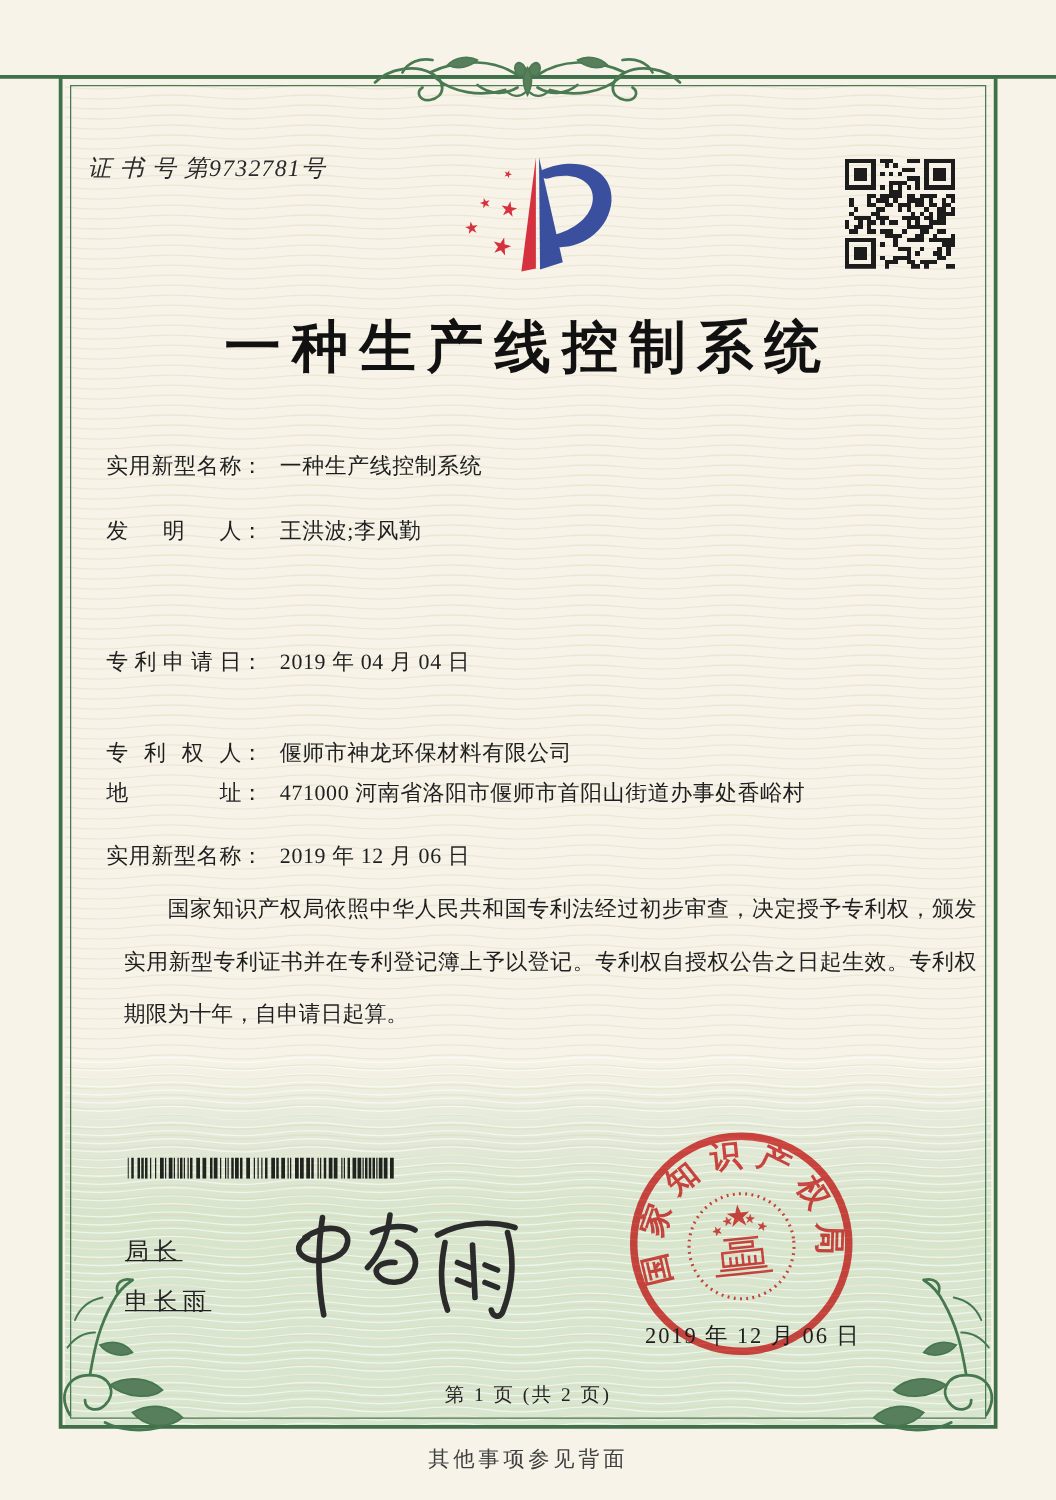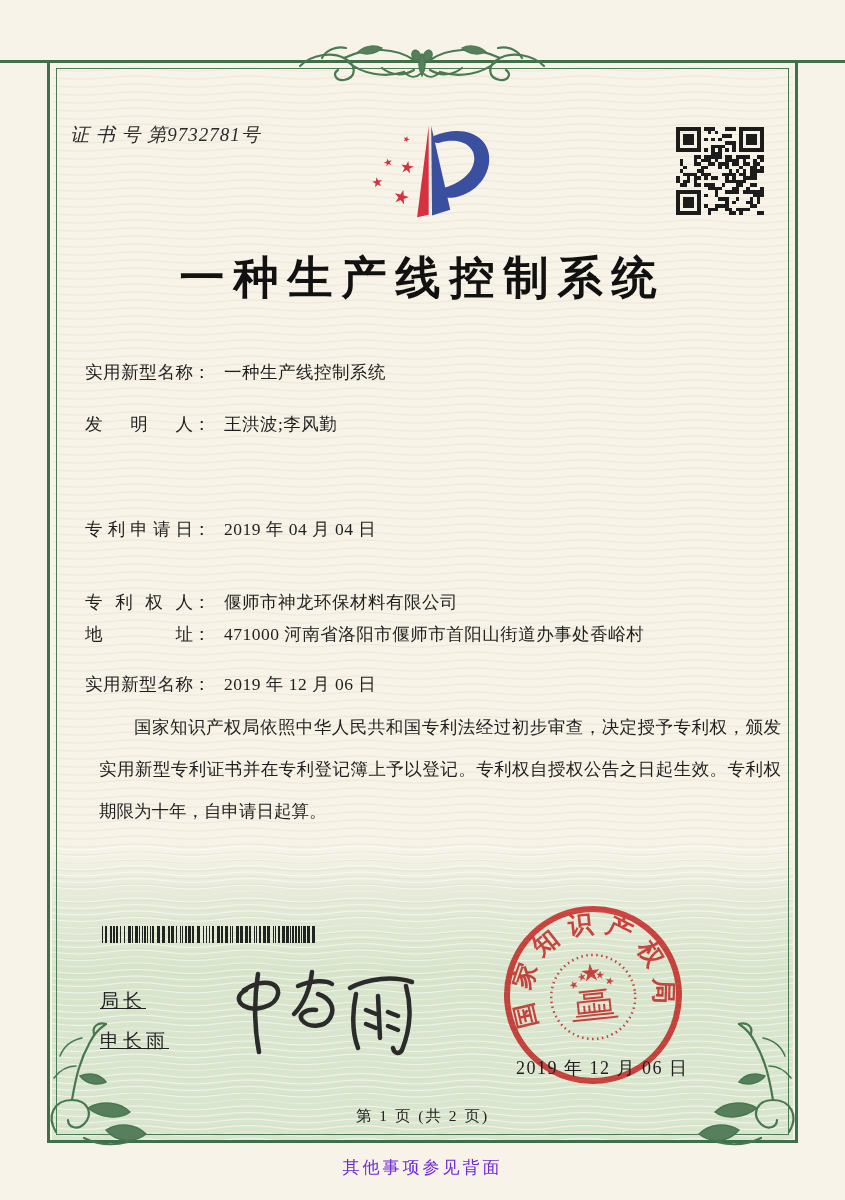--- a/index.html
+++ b/index.html
@@ -37,21 +37,21 @@
   
   .body-text{position:absolute;left:85px;top:706px;width:682px;font-size:17.5px;line-height:42px;text-align:justify;margin-left:14px;}
   .body-text p{margin:0;text-indent:2em;}
   
   .barcode{position:absolute;left:102px;top:926px;}
   .post-label{position:absolute;left:100px;font-size:19px;letter-spacing:4px;color:#222;text-decoration:underline;}
   .signature{position:absolute;left:228px;top:960px;}
   .seal{position:absolute;left:493px;top:895px;mix-blend-mode:multiply;opacity:.93;transform:rotate(-6deg);}
   .seal-date{position:absolute;left:516px;top:1056px;font-size:18px;letter-spacing:1.5px;color:#1d1d1d;z-index:5;}
   .page-num{position:absolute;left:0;right:0;top:1106px;text-align:center;font-size:15.5px;letter-spacing:2px;color:#222;}
-  .back-note{position:absolute;left:0;right:0;top:1156px;text-align:center;font-size:17px;letter-spacing:3px;color:#6d28d9;}
+  .back-note{position:absolute;left:0;right:0;top:1156px;text-align:center;font-size:17px;letter-spacing:3px;color:#404040;}
   .flourish{position:absolute;z-index:3;}
   .ornament{position:absolute;left:292px;top:28px;}
 </style>
 </head>
 <body>
 
 <div class="page">
 
   <div class="green-zone">
     <svg id="waves-green" width="741" height="296">

